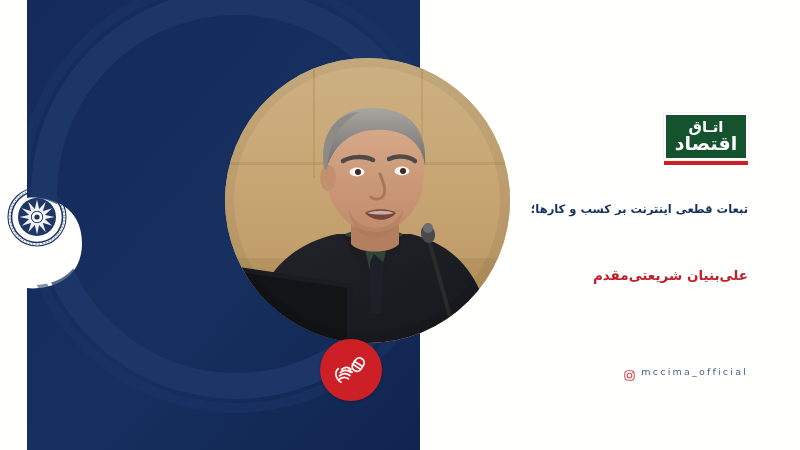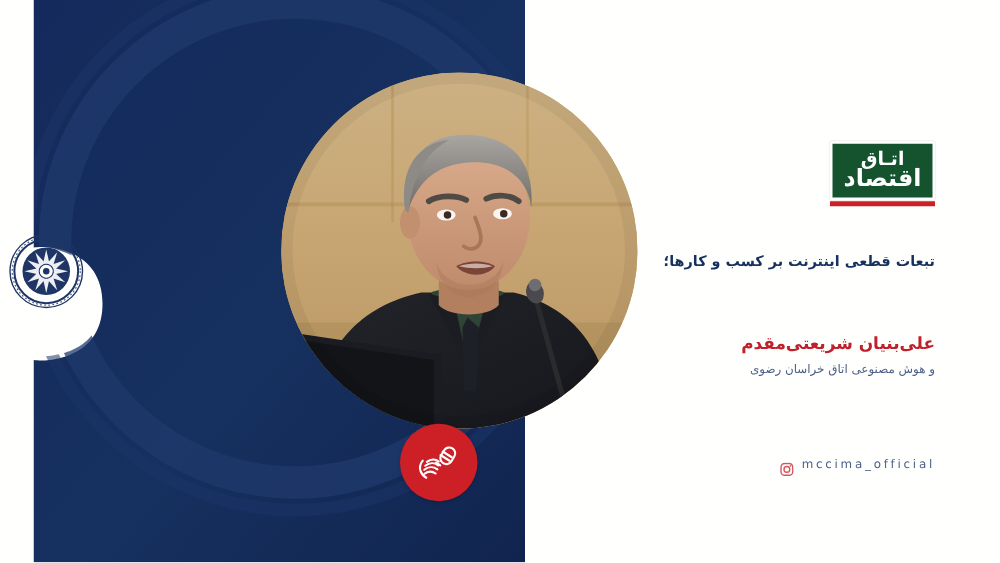--- a/index.html
+++ b/index.html
@@ -267,21 +267,20 @@
     </div>
     <div class="logo-rule"></div>
   </div>
 
   <div class="headline">
     <div class="hl-1">تبعات قطعی اینترنت بر کسب و کارها؛</div>
   </div>
 
   <div class="speaker">
     <div class="sp-name">علی‌بنیان شریعتی‌مقدم</div>
-    <div class="sp-role">و هوش مصنوعی اتاق خراسان رضوی</div>
   </div>
 
   <div class="footer">
     <div class="fl-social">
       <span class="ig-icon">
         <svg width="11" height="11" viewBox="0 0 11 11" xmlns="http://www.w3.org/2000/svg">
           <rect x="0.8" y="0.8" width="9.4" height="9.4" rx="2.9" fill="none" stroke="#d2555f" stroke-width="1.1"></rect>
           <circle cx="5.5" cy="5.5" r="2.3" fill="none" stroke="#d2555f" stroke-width="1.1"></circle>
           <circle cx="8.4" cy="2.6" r="0.7" fill="#d2555f"></circle>
         </svg>

